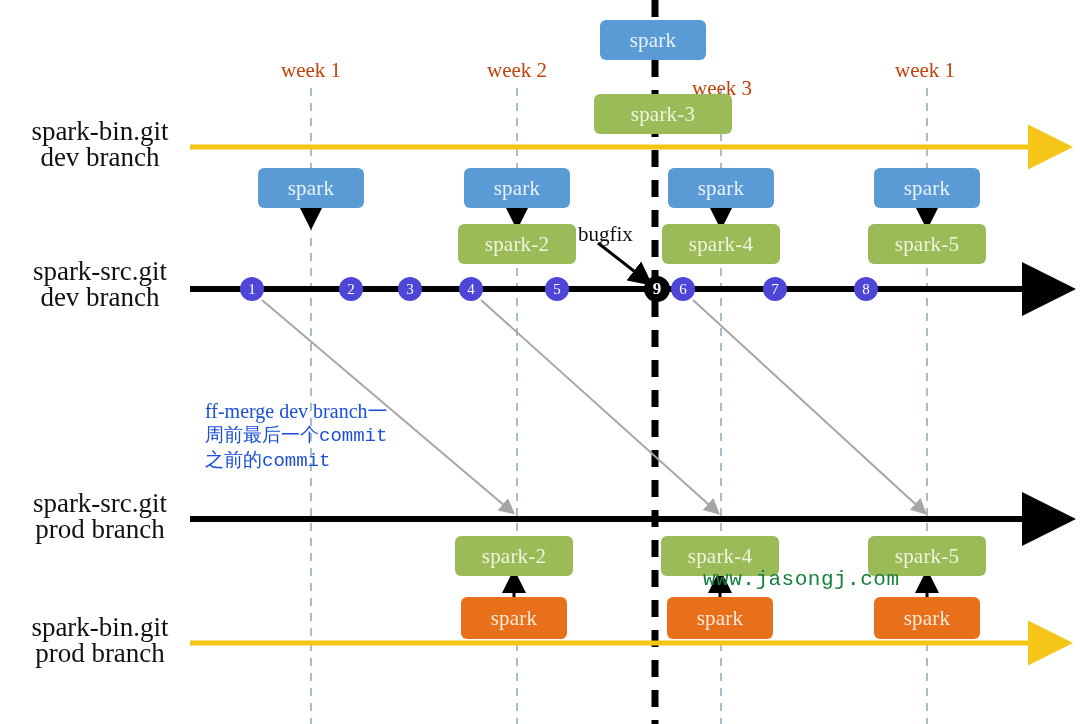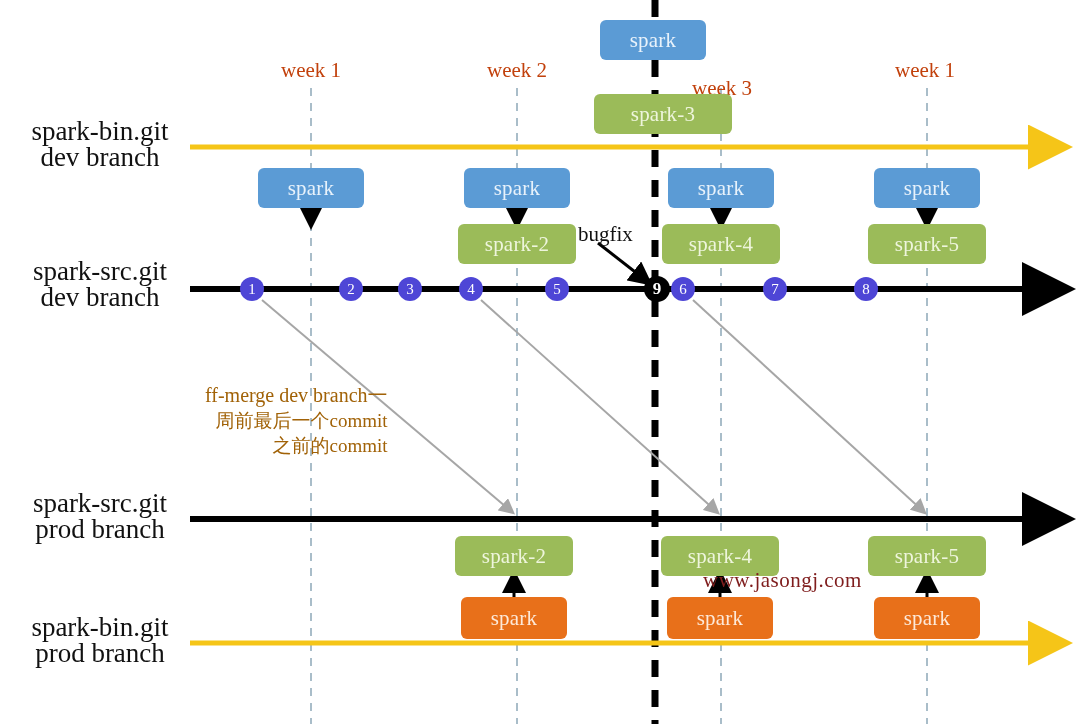--- a/index.html
+++ b/index.html
@@ -52,36 +52,37 @@
     color:#fff;font-size:15px;
     font-family:"Liberation Serif","DejaVu Serif",serif;
   }
   .commit-dev{background:#4e46d6;}
   .commit-bugfix{background:#000000;width:26px;height:26px;font-size:17px;font-weight:bold;}
 
   .note{
     position:absolute;
     font-size:20px;
     line-height:25px;
-    color:#a16207;
-    white-space:nowrap;
-    font-family:"Liberation Serif","DejaVu Serif",serif;
-  }
-  .note-cjk{font-family:Liberation Serif, serif;font-size:19px;text-align:right;}
+    color:#1d4ed8;
+    white-space:nowrap;
+    font-family:"Liberation Serif","DejaVu Serif",serif;
+    margin-top:16px;
+  }
+  .note-cjk{font-family:Liberation Mono, monospace;font-size:19px;}
   .bugfix-label{
     position:absolute;font-size:21px;color:#111;white-space:nowrap;
     font-family:"Liberation Serif","DejaVu Serif",serif;
   }
   .watermark{
     position:absolute;
     font-size:21px;
-    color:#7f1d1d;
+    color:#15803d;
     white-space:nowrap;
     letter-spacing:.5px;
-    font-family:Liberation Serif, serif;
+    font-family:Liberation Mono, monospace;
   }
 </style>
 </head>
 <body>
 
 <div id="stage">
 
   <svg class="layer" viewBox="0 0 1080 724">
     <defs>
       <marker id="ah-yellow" markerWidth="9" markerHeight="9" refX="6" refY="4.5" orient="auto">

